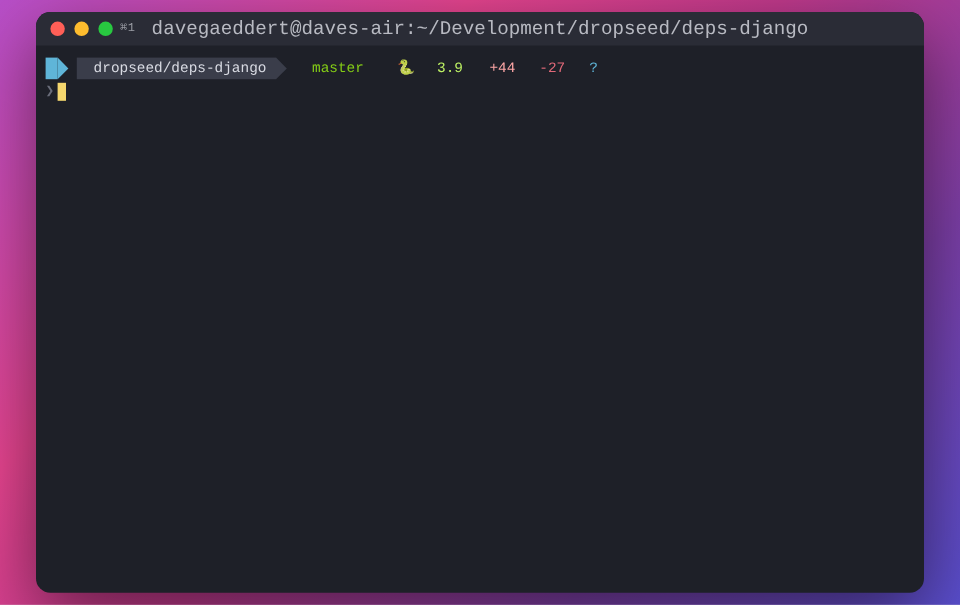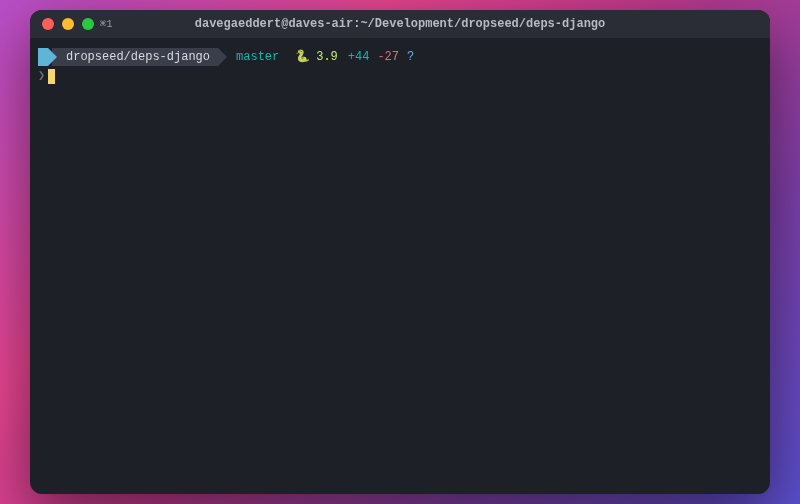--- a/index.html
+++ b/index.html
@@ -54,34 +54,34 @@
     .tab-label {
       position: absolute;
       left: 70px;
       color: #9b9da5;
       font-size: 10px;
       letter-spacing: 0.5px;
     }
     .title-text {
       margin: 0 auto;
       color: #b8bac2;
-      font-size: 12px;
-      font-weight: 700;
+      font-size: 16px;
+      font-weight: 400;
     }
     .terminal-body {
       flex: 1;
       padding: 10px 8px;
       font-size: 12px;
       color: #c8cad2;
       line-height: 1.5;
     }
     .prompt-line {
       display: flex;
       align-items: flex-start;
-      gap: 4px;
+      gap: 16px;
       white-space: nowrap;
     }
     .segment {
       display: inline-flex;
       align-items: center;
       height: 18px;
       padding: 0 6px;
       position: relative;
     }
     .segment-apple {
@@ -112,33 +112,33 @@
       position: absolute;
       right: -9px;
       top: 0;
       width: 0;
       height: 0;
       border-top: 9px solid transparent;
       border-bottom: 9px solid transparent;
       border-left: 9px solid #3a3d4a;
     }
     .segment-branch {
-      color: #14b8a6;
+      color: #84cc16;
       padding-left: 14px;
     }
     .python-icon {
       color: #f0c830;
       margin-left: 6px;
     }
     .python-version {
       color: #bef264;
       margin-left: 2px;
     }
     .git-added {
-      color: #14b8a6;
+      color: #fca5a5;
       margin-left: 6px;
     }
     .git-deleted {
       color: #e06878;
       margin-left: 4px;
     }
     .git-untracked {
       color: #5fb5d8;
       margin-left: 4px;
     }

